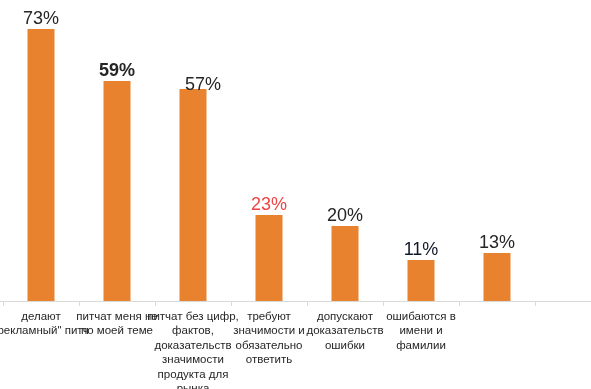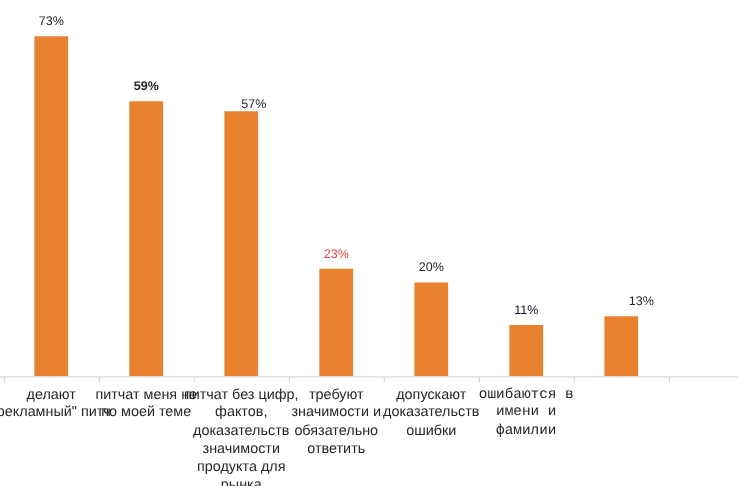--- a/index.html
+++ b/index.html
@@ -38,21 +38,21 @@
     bottom: 1px;
     left: 50%;
     transform: translateX(-50%);
     width: 27px;
     background: #E8822F;
   }
   .bar-value {
     position: absolute;
     left: 50%;
     transform: translateX(-50%);
-    font-size: 10px;
+    font-size: 18px;
     line-height: 14px;
     color: #262626;
     white-space: nowrap;
     letter-spacing: 0px;
   }
   
   #axis-line {
     position: absolute;
     left: 0;
     top: 301px;
@@ -111,33 +111,33 @@
       <div class="bar-group" style="left: 307px;">
         <div class="bar" style="height: 74.5205px; background: rgb(232, 130, 47);"></div>
         <div class="bar-value" style="bottom: 79.5205px; color: rgb(38, 38, 38);">20%</div>
       </div>
       <div class="bar-group" style="left: 383px;">
         <div class="bar" style="height: 40.9863px; background: rgb(232, 130, 47);"></div>
         <div class="bar-value" style="bottom: 45.9863px; color: #0f172a;">11%</div>
       </div>
       <div class="bar-group" style="left: 459px;">
         <div class="bar" style="height: 48.4384px; background: rgb(232, 130, 47);"></div>
-        <div class="bar-value" style="bottom: 53.4384px; color: rgb(38, 38, 38); margin-left: 16px;">13%</div>
+        <div class="bar-value" style="bottom: 53.4384px; color: rgb(38, 38, 38);">13%</div>
       </div>
     </div>
 
   <div id="axis-line"></div>
 
   <div id="category-axis">
       <div class="cat-label" style="left: -7px; color: rgb(38, 38, 38);">делают "рекламный" питч</div>
       <div class="cat-label" style="left: 69px; color: rgb(38, 38, 38);">питчат меня не по моей теме</div>
       <div class="cat-label" style="left: 145px; color: rgb(38, 38, 38);">питчат без цифр, фактов, доказательств значимости продукта для рынка</div>
       <div class="cat-label" style="left: 221px; color: rgb(38, 38, 38);">требуют значимости и обязательно ответить</div>
       <div class="cat-label" style="left: 297px; color: rgb(38, 38, 38);">допускают доказательств ошибки</div>
-      <div class="cat-label" style="left: 373px; color: rgb(38, 38, 38); font-family: Liberation Mono, monospace;">ошибаются в имени и фамилии</div>
+      <div class="cat-label" style="left: 373px; color: rgb(38, 38, 38);">ошибаются в имени и фамилии</div>
     </div>
 
 <div class="axis-tick" style="left: 3px; background: rgb(217, 217, 217);"></div>
     <div class="axis-tick" style="left: 79px; background: rgb(217, 217, 217);"></div>
     <div class="axis-tick" style="left: 155px; background: rgb(217, 217, 217);"></div>
     <div class="axis-tick" style="left: 231px; background: rgb(217, 217, 217);"></div>
     <div class="axis-tick" style="left: 307px; background: rgb(217, 217, 217);"></div>
     <div class="axis-tick" style="left: 383px; background: rgb(217, 217, 217);"></div>
     <div class="axis-tick" style="left: 459px; background: rgb(217, 217, 217);"></div>
     <div class="axis-tick" style="left: 535px; background: rgb(217, 217, 217);"></div>

